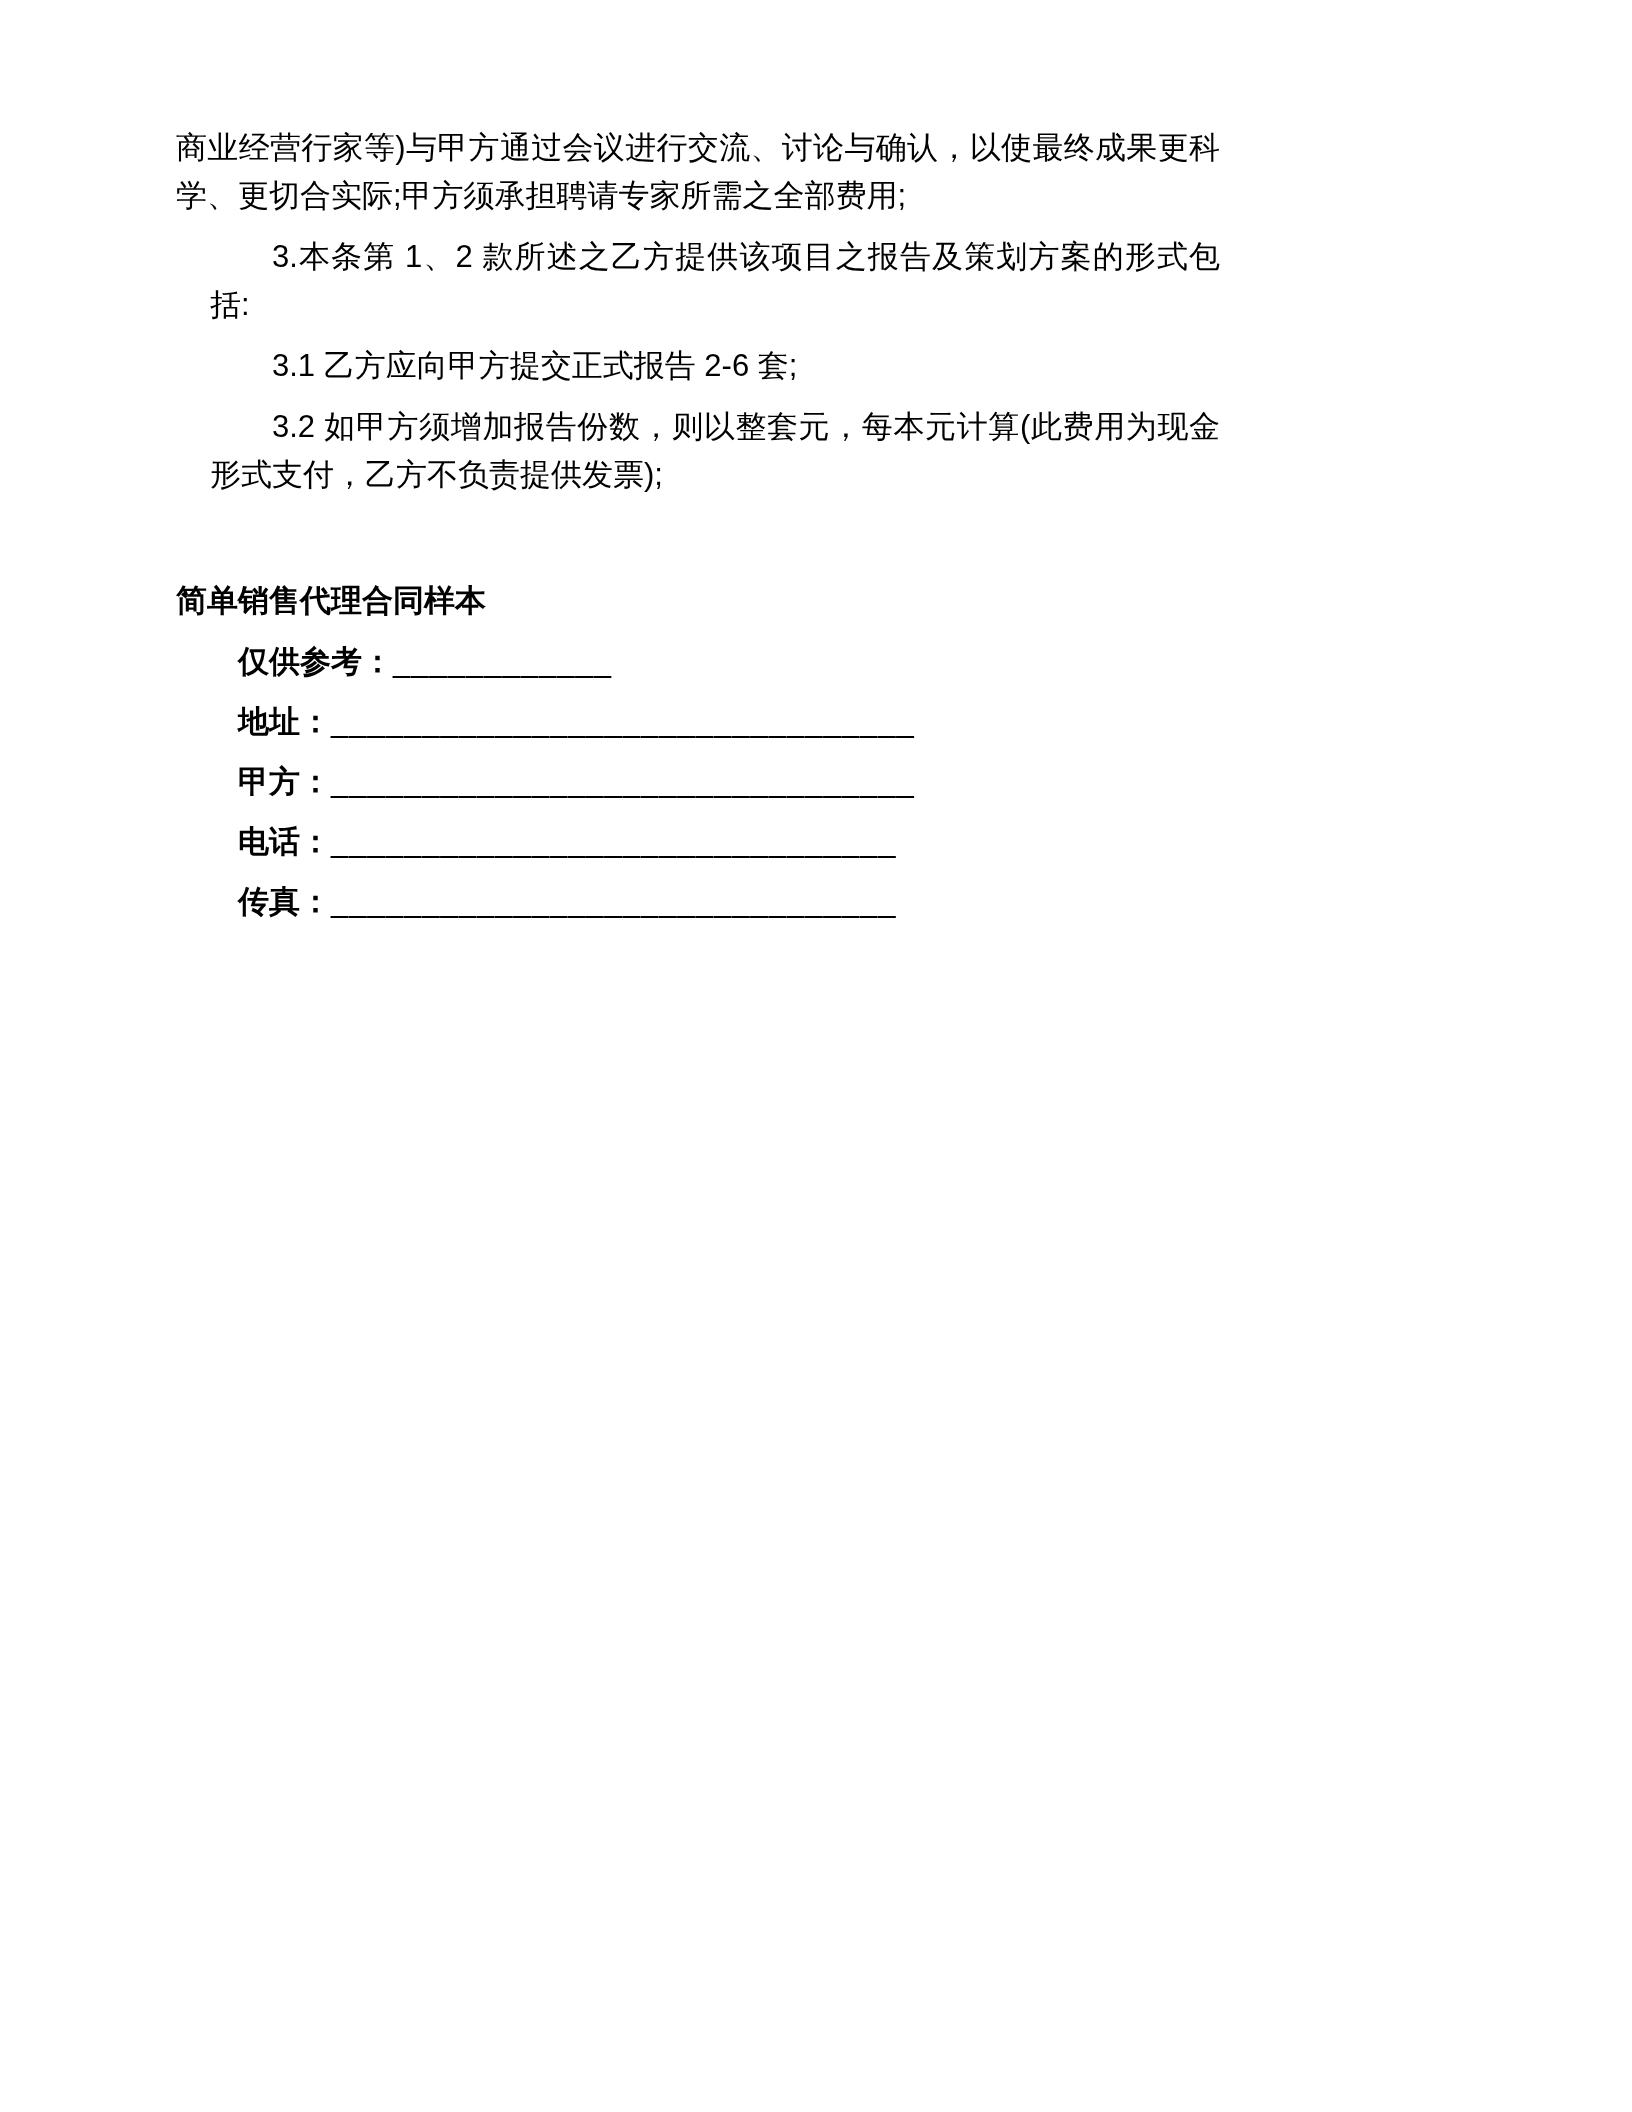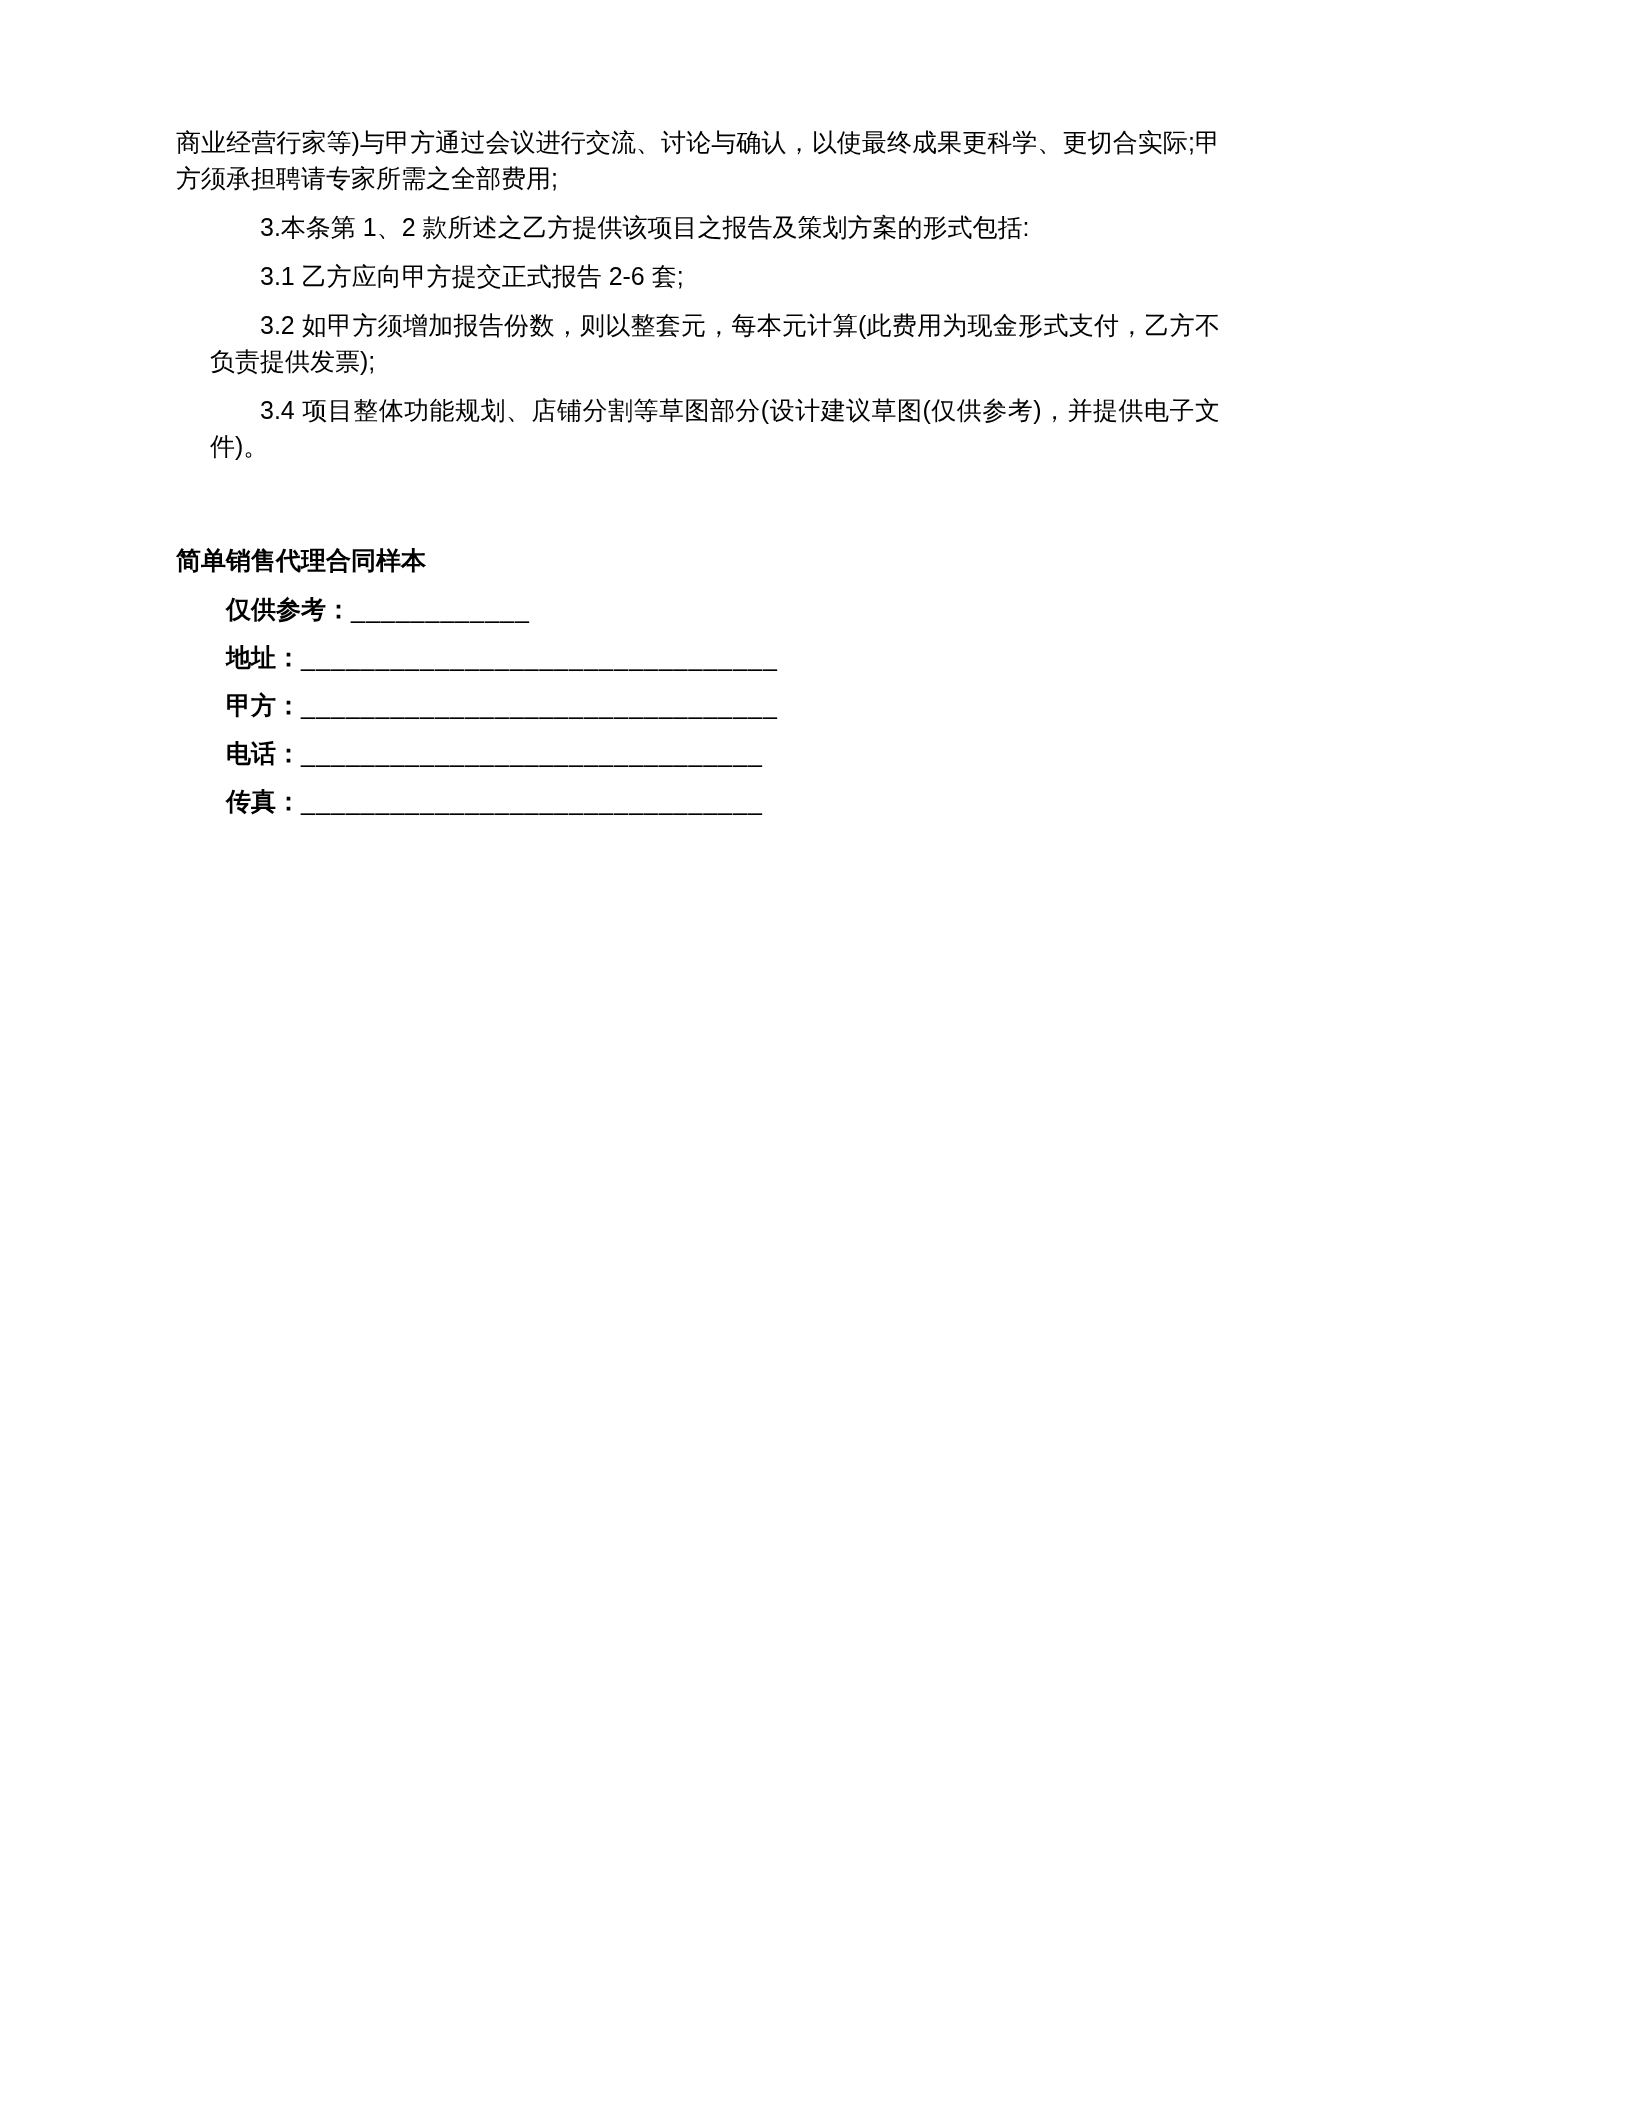--- a/index.html
+++ b/index.html
@@ -12,22 +12,22 @@
     width: 1632px;
     height: 2112px;
     background: #ffffff;
     overflow: hidden;
     font-family: "Liberation Sans", sans-serif;
     color: #000000;
   }
   .content {
     padding: 124px 180px 0 176px;
     width: 1044px;
-    font-size: 25px;
-    line-height: 36px;
+    font-size: 31px;
+    line-height: 48px;
   }
   .para {
     margin: 0 0 13px 0;
     text-align: justify;
   }
   .para.indent {
     text-indent: 2em;
     margin-left: 34px;
   }
   .doc-subtitle {
@@ -53,21 +53,20 @@
 
     <p class="para">商业经营行家等)与甲方通过会议进行交流、讨论与确认，以使最终成果更科学、更切合实际;甲方须承担聘请专家所需之全部费用;</p>
 
     <p class="para indent">3.本条第 1、2 款所述之乙方提供该项目之报告及策划方案的形式包括:</p>
 
     <p class="para indent">3.1 乙方应向甲方提交正式报告 2-6 套;</p>
 
     <p class="para indent">3.2 如甲方须增加报告份数，则以整套元，每本元计算(此费用为现金形式支付，乙方不负责提供发票);</p>
 
 
-    <p class="para indent">3.4 项目整体功能规划、店铺分割等草图部分(设计建议草图(仅供参考)，并提供电子文件)。</p>
 
     <p class="para doc-subtitle">简单销售代理合同样本</p>
 
     <p class="field-row">
       <span class="field-label">仅供参考：</span><span class="field-line">____________</span>
     </p>
 
     <p class="field-row">
       <span class="field-label">地址：</span><span class="field-line">________________________________</span>
     </p>

